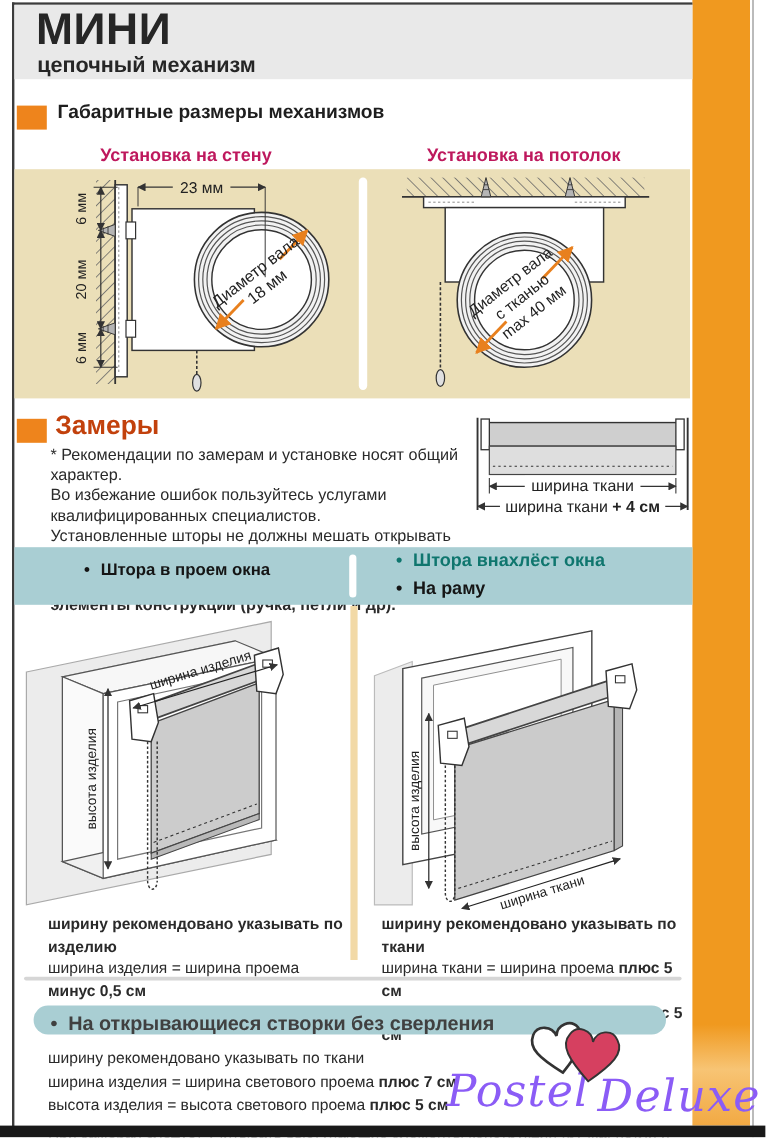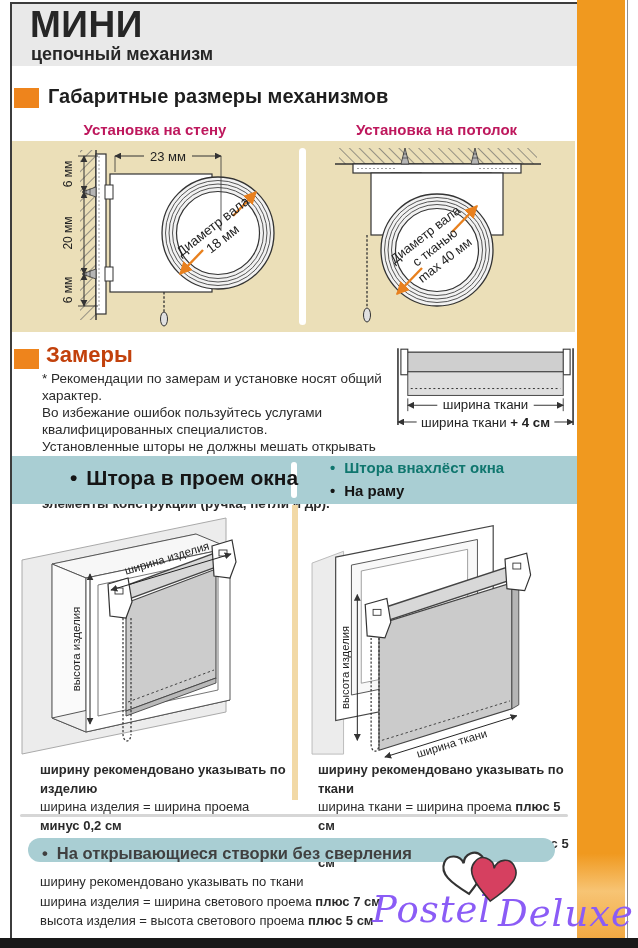--- a/index.html
+++ b/index.html
@@ -13,37 +13,37 @@
   .bottom-bar{left:0;top:938px;width:638px;height:10px;background:#191919;z-index:9;}
   .orange-stripe{left:577px;top:0;width:48px;height:938px;
      background:linear-gradient(180deg,#F0991F 0%,#F0991F 91%,#F7C474 95%,#F2A943 100%);}
   
   .header-band{left:12px;top:4px;width:565px;height:62px;background:#E9E9E9;}
   .title{left:30px;top:4px;font-size:37px;font-weight:bold;color:#262626;letter-spacing:0.5px;}
   .subtitle{left:31px;top:44px;font-size:18px;font-weight:bold;color:#262626;}
   
   .sq{width:25px;height:20px;background:#EE841C;}
   .sq1{left:14px;top:88px;}
-  .sec1-title{left:48px;top:85px;font-size:20px;font-weight:bold;color:#1e1e1e;}
+  .sec1-title{left:48px;top:85px;font-size:16px;font-weight:bold;color:#1e1e1e;}
   .diag-title{top:121px;font-size:15px;font-weight:bold;text-align:center;color:#be185d;}
   .diag-title.l{left:12px;width:286px;}
   .diag-title.r{left:298px;width:277px;}
   
   .beige{left:12px;top:141px;width:563px;height:191px;background:#EBDFB8;}
   .beige-divider{left:299px;top:148px;width:7px;height:177px;background:#fff;border-radius:4px;}
   
   .sq2{left:14px;top:349px;}
   .sec2-title{left:46px;top:342px;font-size:22px;font-weight:bold;color:#c2410c;}
   .notes{left:42px;top:370px;width:352px;font-size:13.5px;line-height:17px;color:#2a2a2a;}
   .notes p{margin:0;}
   .notes .b{font-weight:bold;margin-top:7px;line-height:16.5px;}
   
   .teal-band{left:12px;top:456px;width:565px;height:48px;background:#A9CED3;}
   .teal-divider{left:291px;top:462px;width:6px;height:36px;background:#fff;border-radius:3px;}
-  .opt-left{left:70px;top:466px;font-size:21px;font-weight:bold;color:#151515;text-align:center;}
+  .opt-left{left:70px;top:466px;font-size:14px;font-weight:bold;color:#151515;text-align:center;}
   .opt-r1{left:330px;top:459px;font-size:15px;font-weight:bold;color:#0f766e;}
   .opt-r2{left:330px;top:482px;font-size:15px;font-weight:bold;color:#151515;}
   .bullet{display:inline-block;margin-right:9px;}
   
   .tan-divider{left:292px;top:505px;width:6px;height:295px;background:#F2D9A6;}
   .rules{position:absolute;font-size:13px;line-height:18.5px;color:#2a2a2a;}
   .rules .h{font-weight:bold;}
   .rules-left{left:40px;top:761px;width:250px;}
   .rules-right{left:318px;top:761px;width:258px;}
   .gray-rule{left:20px;top:814px;width:548px;height:3px;background:#d6d6d6;border-radius:2px;}
@@ -319,21 +319,21 @@
       <text font-size="11.5" text-anchor="middle">высота изделия</text>
     </g>
     <line x1="76" y1="255" x2="210" y2="213" stroke="#222" stroke-width="1" marker-start="url(#arr)" marker-end="url(#arr)"></line>
     <g transform="translate(145,245) rotate(-17)">
       <text font-size="11.5" text-anchor="middle">ширина ткани</text>
     </g>
   </svg>
 
   <div class="rules rules-left">
     <div class="h">ширину рекомендовано указывать по изделию</div>
-    <div><span>ширина изделия = ширина проема </span><span class="h">минус 0,2 см</span></div>
+    <div><span>ширина изделия = ширина проема </span><span class="h">минус 0,5 см</span></div>
     <div>высота изделия = высота проема</div>
   </div>
   <div class="rules rules-right">
     <div class="h">ширину рекомендовано указывать по ткани</div>
     <div><span>ширина ткани = ширина проема </span><span class="h">плюс 5 см</span></div>
     <div><span>высота изделия = высота проема </span><span class="h">плюс 5 см</span></div>
   </div>
 
   <div class="abs gray-rule"></div>
 

